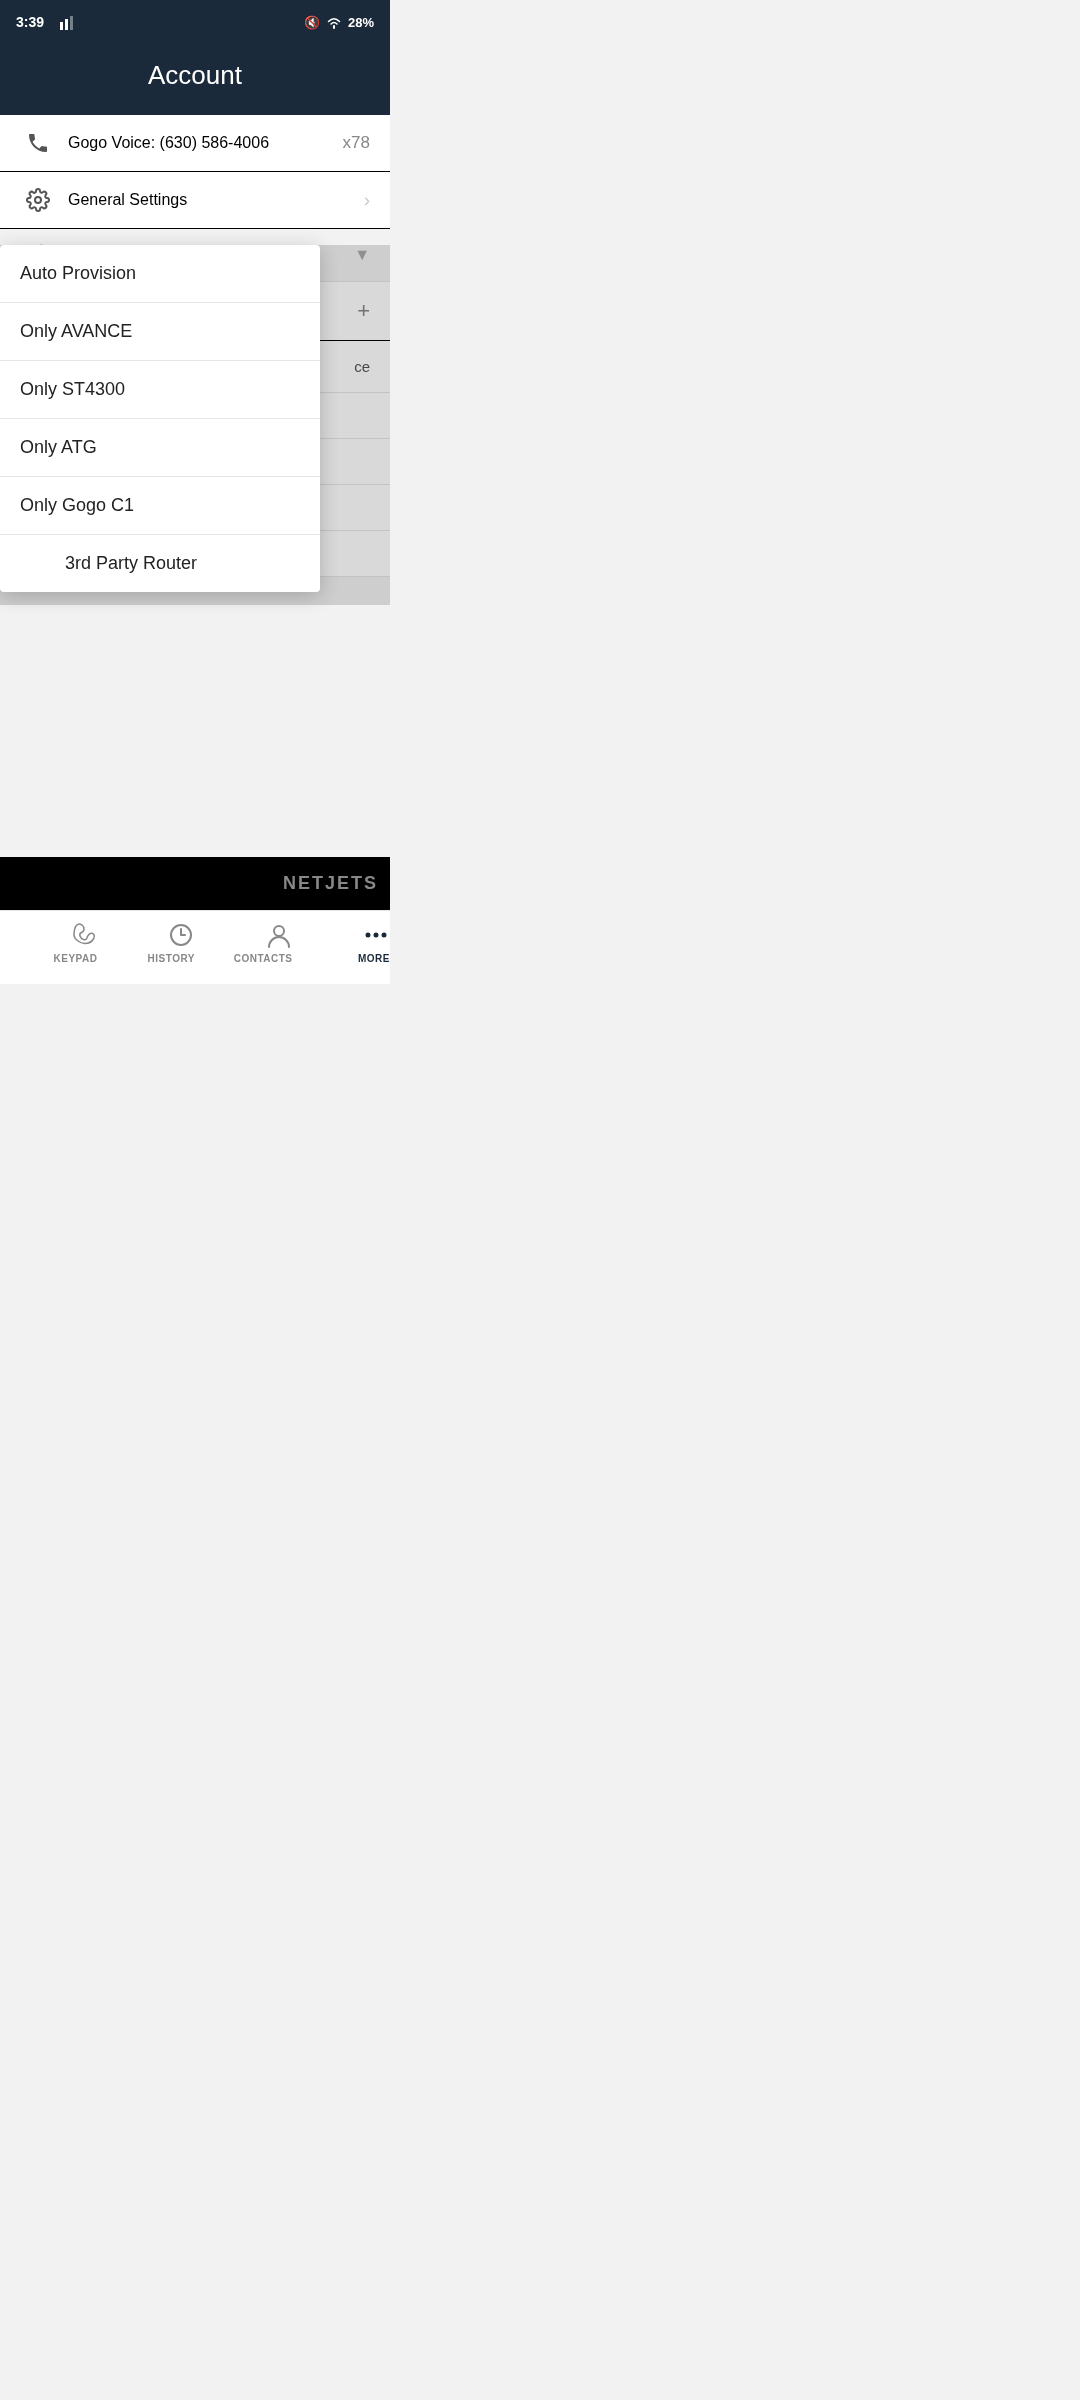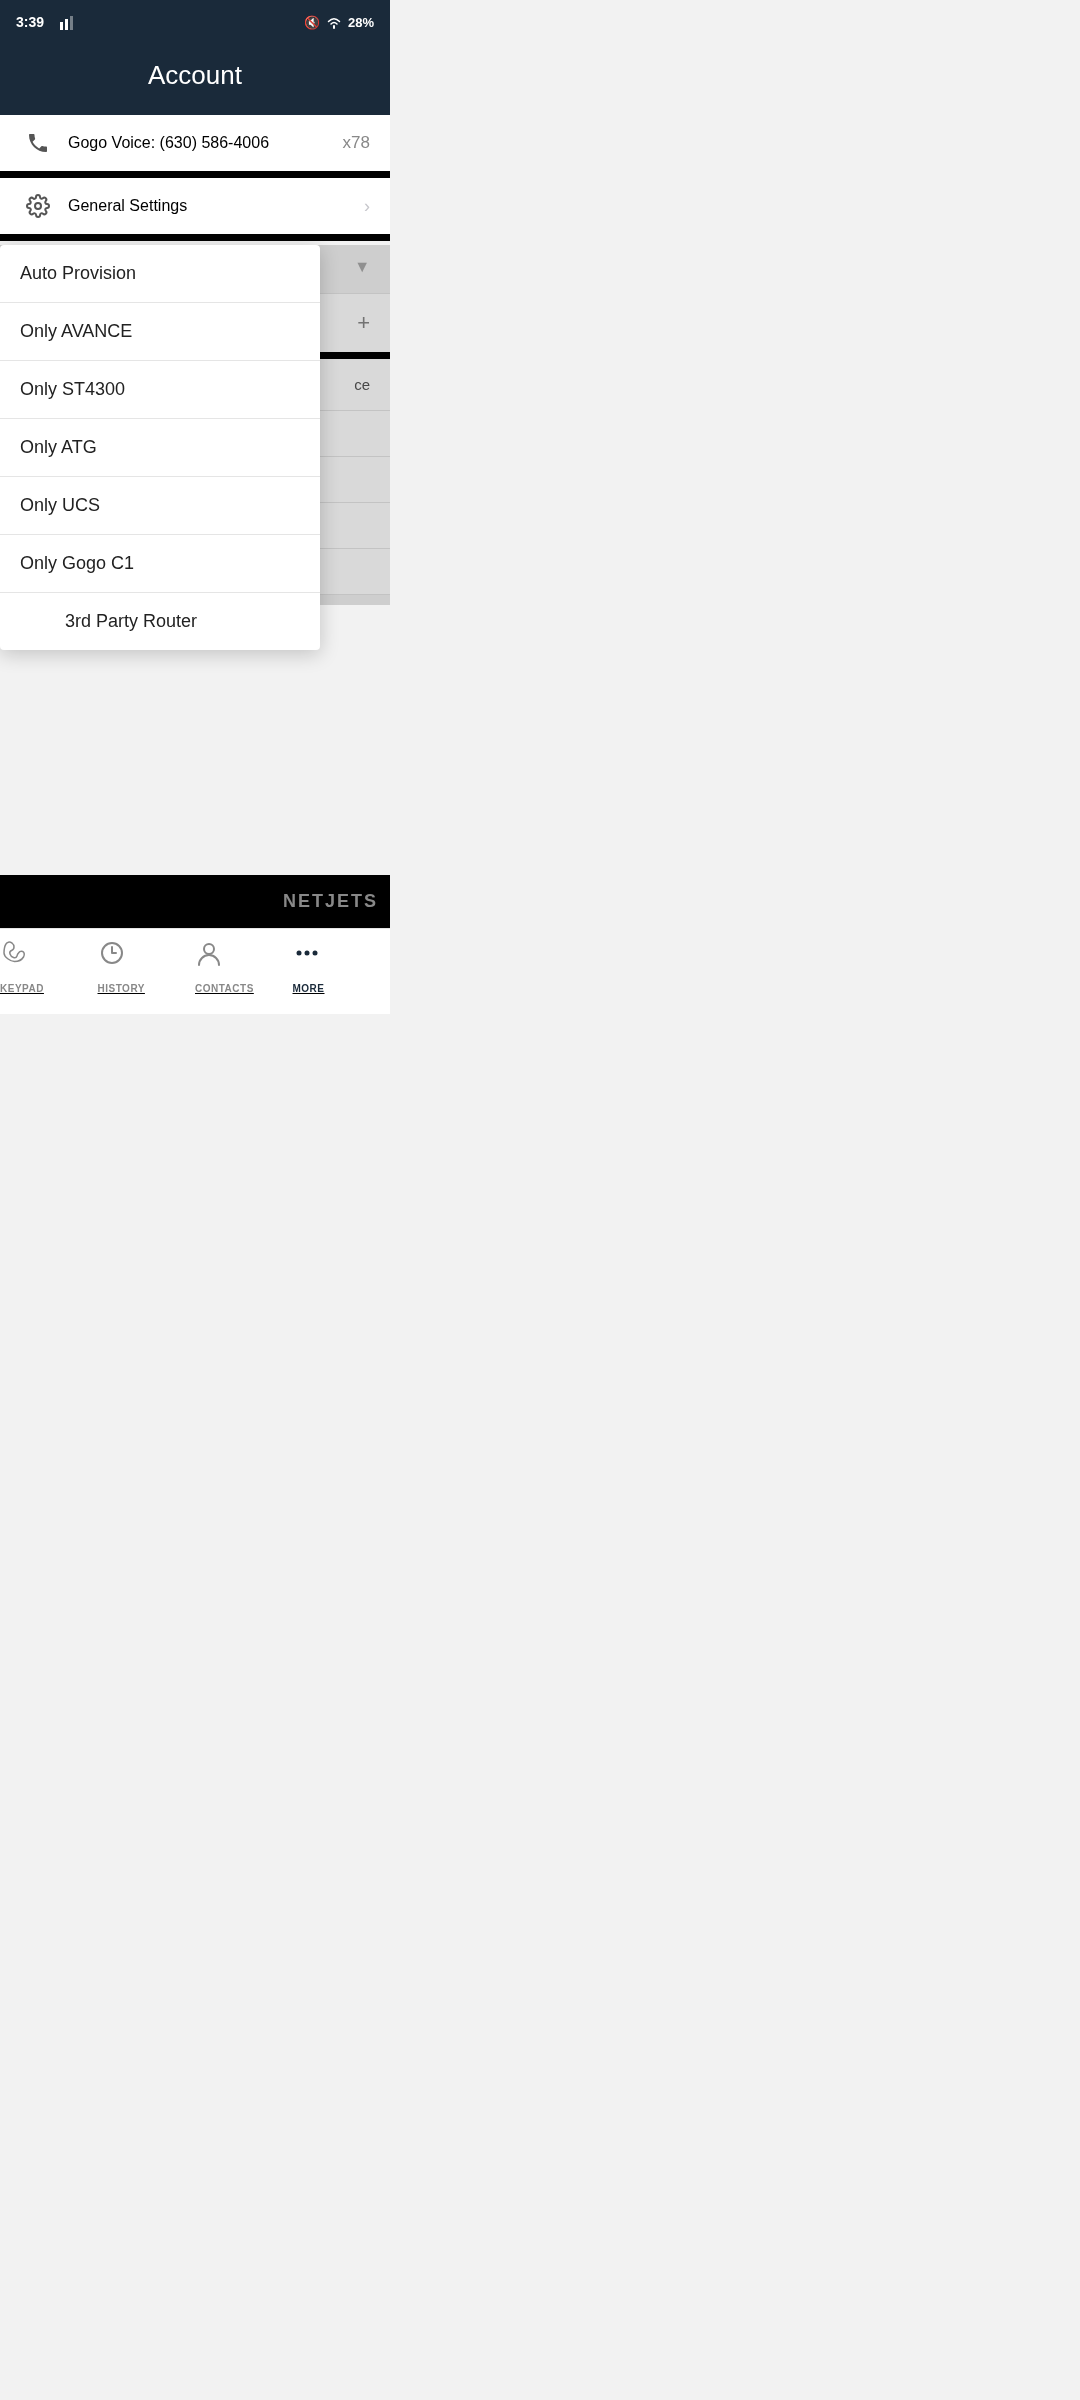--- a/index.html
+++ b/index.html
@@ -46,21 +46,21 @@
       background: #f2f2f2;
       position: relative;
     }
 
     
     .list-row {
       background: white;
       display: flex;
       align-items: center;
       padding: 16px 20px;
-      border-bottom: 7px solid #000000;
+      border-bottom: 1px solid #000000;
       position: relative;
     }
     .list-row-icon {
       width: 36px;
       display: flex;
       align-items: center;
       justify-content: center;
       margin-right: 12px;
       color: #555;
     }
@@ -192,25 +192,24 @@
       display: flex;
       align-items: center;
       justify-content: space-around;
       padding: 10px 0 20px 0;
       position: sticky;
       bottom: 0;
     }
     .nav-item {
       display: flex;
       flex-direction: column;
-      align-items: flex-start;
-      gap: 16px;
+      align-items: flex-end;
+      gap: 4px;
       flex: 1;
       cursor: pointer;
-      text-decoration: underline;
     }
     .nav-icon {
       font-size: 24px;
       color: #888;
     }
     .nav-icon.active {
       color: #1a2a3a;
     }
     .nav-label {
       font-size: 10px;
@@ -390,23 +389,20 @@
     <div class="dropdown-item">
       <span>Only AVANCE</span>
     </div>
     <div class="dropdown-item">
       <span>Only ST4300</span>
     </div>
     <div class="dropdown-item">
       <span>Only ATG</span>
     </div>
     <div class="dropdown-item">
-      <span>Only UCS</span>
-    </div>
-    <div class="dropdown-item">
       <span>Only Gogo C1</span>
     </div>
     <div class="dropdown-item">
       <span>3rd Party Router</span>
     </div>
   </div>
 
 </div>
 
 <div class="bottom-nav">

